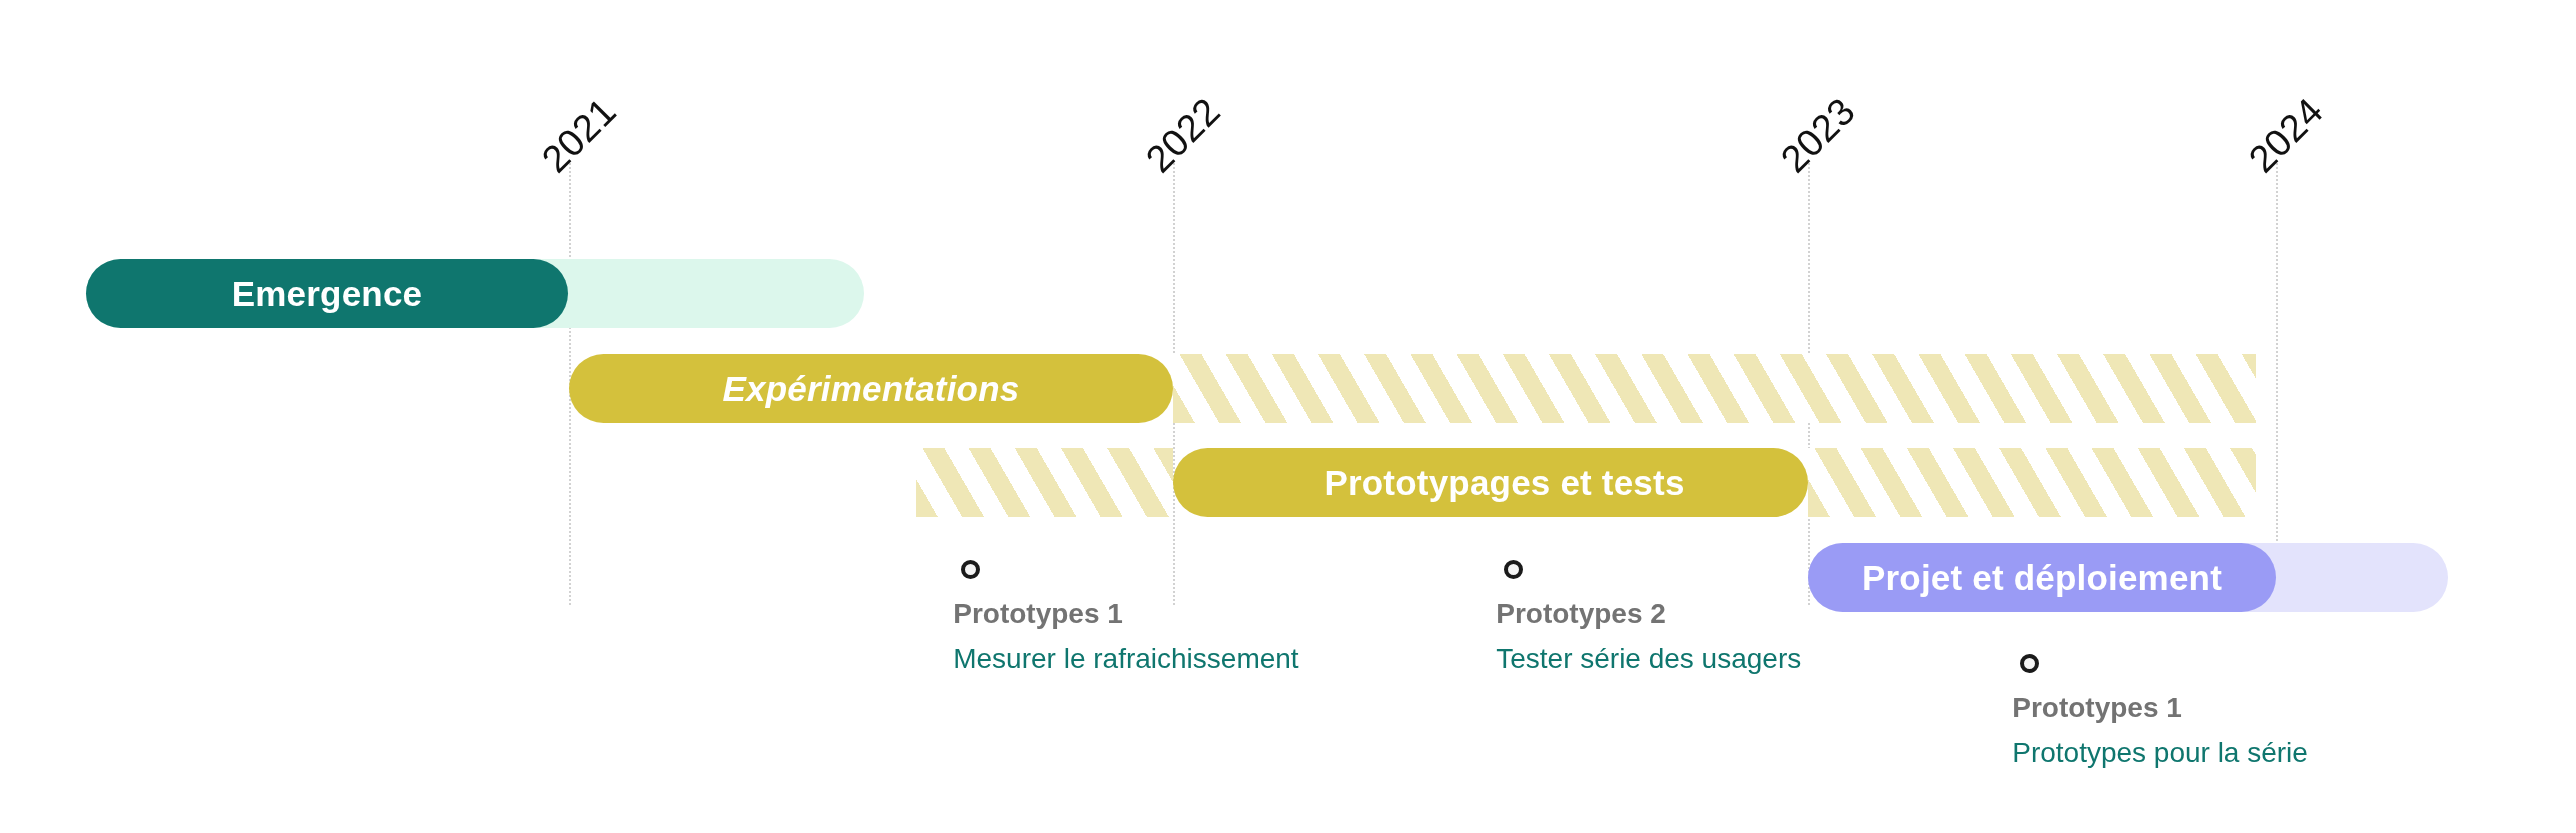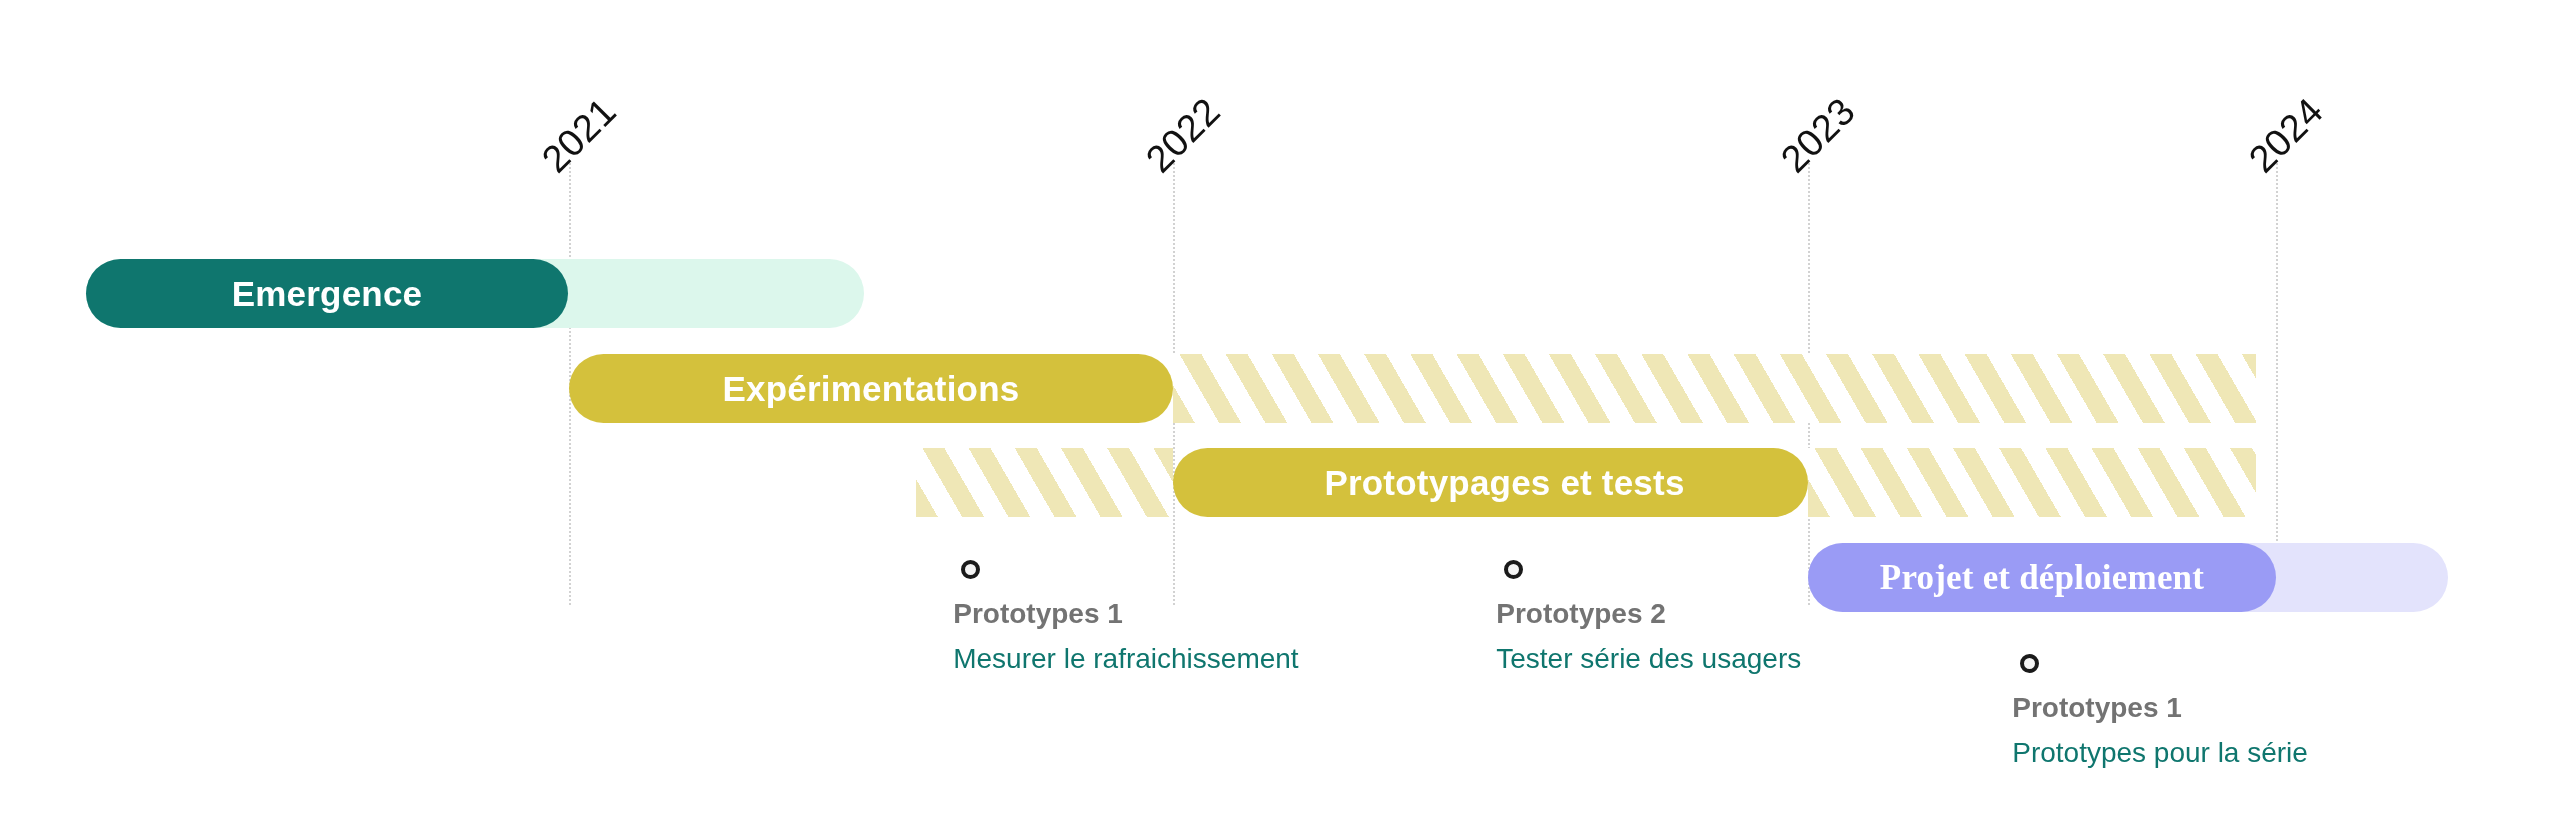--- a/index.html
+++ b/index.html
@@ -140,36 +140,36 @@
   <div class="year-label" style="left:1803px; top:138px;">2023</div>
   <div class="year-label" style="left:2271px; top:138px;">2024</div>
 
   <div class="bar-row" style="left:0; top:259px; width:2576px;">
     <div class="bar-ghost" style="left:86px; width:778px; background:#DCF7EC;"></div>
     <div class="bar-solid" style="left:86px; width:482px; background:#0f766e;">
       <span class="bar-label">Emergence</span>
     </div>
   </div>
 
-  <div class="bar-row" style="left:0; top:354px; width:2576px;">
+  <div class="bar-row" style="left:0; top:354px; width:2576px;font-style:italic;">
     <div class="bar-hatch" style="left:1173px; width:1083px;"></div>
     <div class="bar-solid" style="left:569px; width:604px; background:#D4C13C;">
       <span class="bar-label">Expérimentations</span>
     </div>
   </div>
 
   <div class="bar-row" style="left:0; top:448px; width:2576px;">
     <div class="bar-hatch" style="left:916px; width:257px;"></div>
     <div class="bar-hatch" style="left:1808px; width:448px;"></div>
     <div class="bar-solid" style="left:1173px; width:635px; background:#D4C13C;padding-left:28px;">
       <span class="bar-label">Prototypages et tests</span>
     </div>
   </div>
 
-  <div class="bar-row" style="left:0; top:543px; width:2576px;font-family:Liberation Serif, serif;">
+  <div class="bar-row" style="left:0; top:543px; width:2576px;">
     <div class="bar-ghost" style="left:1808px; width:640px; background:#E3E3FC;"></div>
     <div class="bar-solid" style="left:1808px; width:468px; background:#9A9BF5;">
       <span class="bar-label">Projet et déploiement</span>
     </div>
   </div>
 
   <div class="milestone" style="left:961px; top:560px;">
     <div class="milestone-dot"></div>
     <div class="milestone-title">Prototypes 1</div>
     <div class="milestone-sub">Mesurer le rafraichissement</div>

